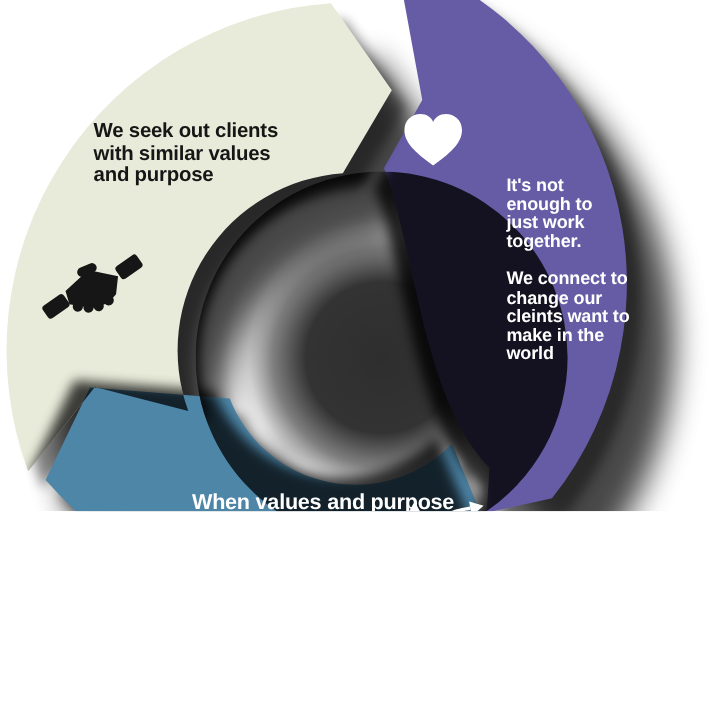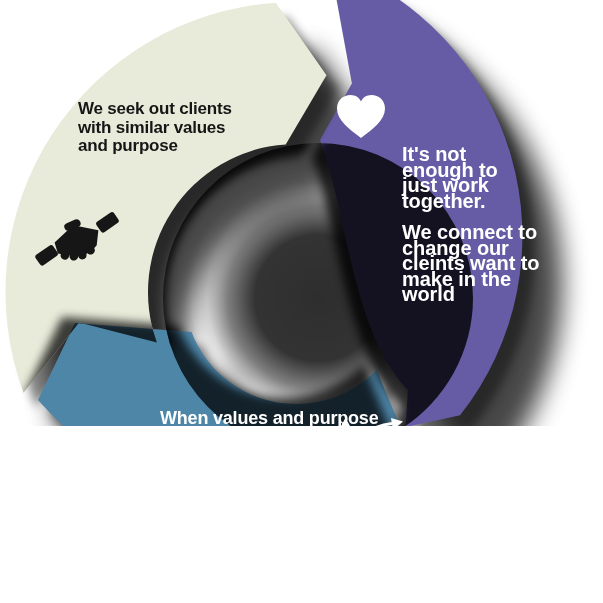--- a/index.html
+++ b/index.html
@@ -11,21 +11,21 @@
     font-family:"Liberation Sans", sans-serif;
   }
   svg.ring{position:absolute;left:0;top:0;width:603px;height:603px;}
   .label{
     position:absolute;
     font-weight:700;
     white-space:pre-line;
     font-family:"Liberation Sans", sans-serif;
   }
   #label-seek{left:78px;top:100px;font-size:17px;line-height:18.6px;letter-spacing:-0.2px;}
-  #label-connect{left:402px;top:147px;font-size:20px;line-height:15.6px;letter-spacing:-0.1px;}
+  #label-connect{left:422px;top:147px;font-size:15px;line-height:15.6px;letter-spacing:-0.1px;}
   #label-results{left:140px;top:409px;font-size:18px;line-height:19px;letter-spacing:-0.2px;margin-left:20px;}
   .icon{position:absolute;line-height:0;}
   #icon-seek{left:34px;top:210px;}
   #icon-connect{left:335px;top:93px;}
   #icon-results{left:337px;top:417px;}
 </style>
 </head>
 <body>
 
 <div class="stage" style="background: rgb(255, 255, 255);">

